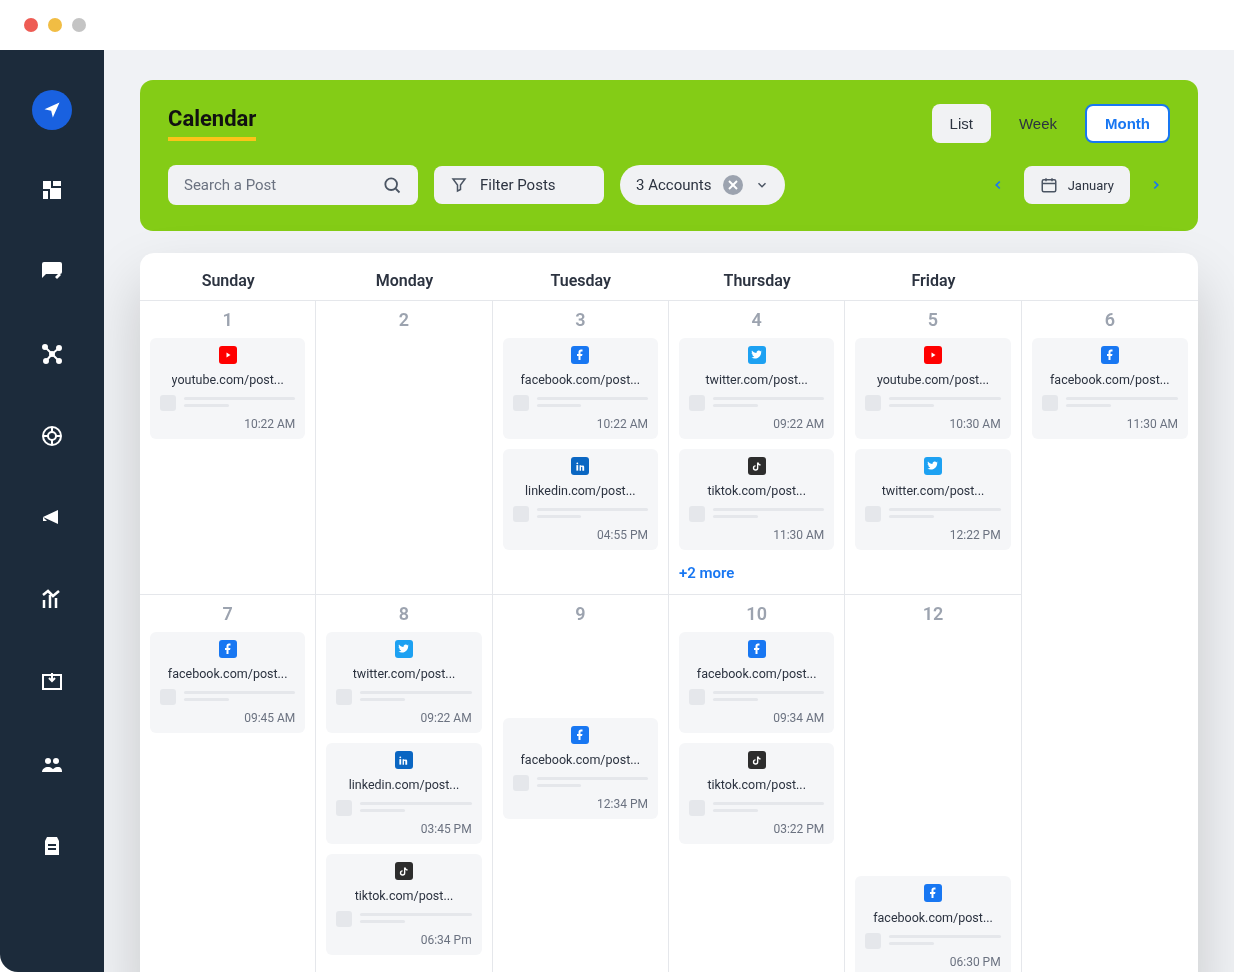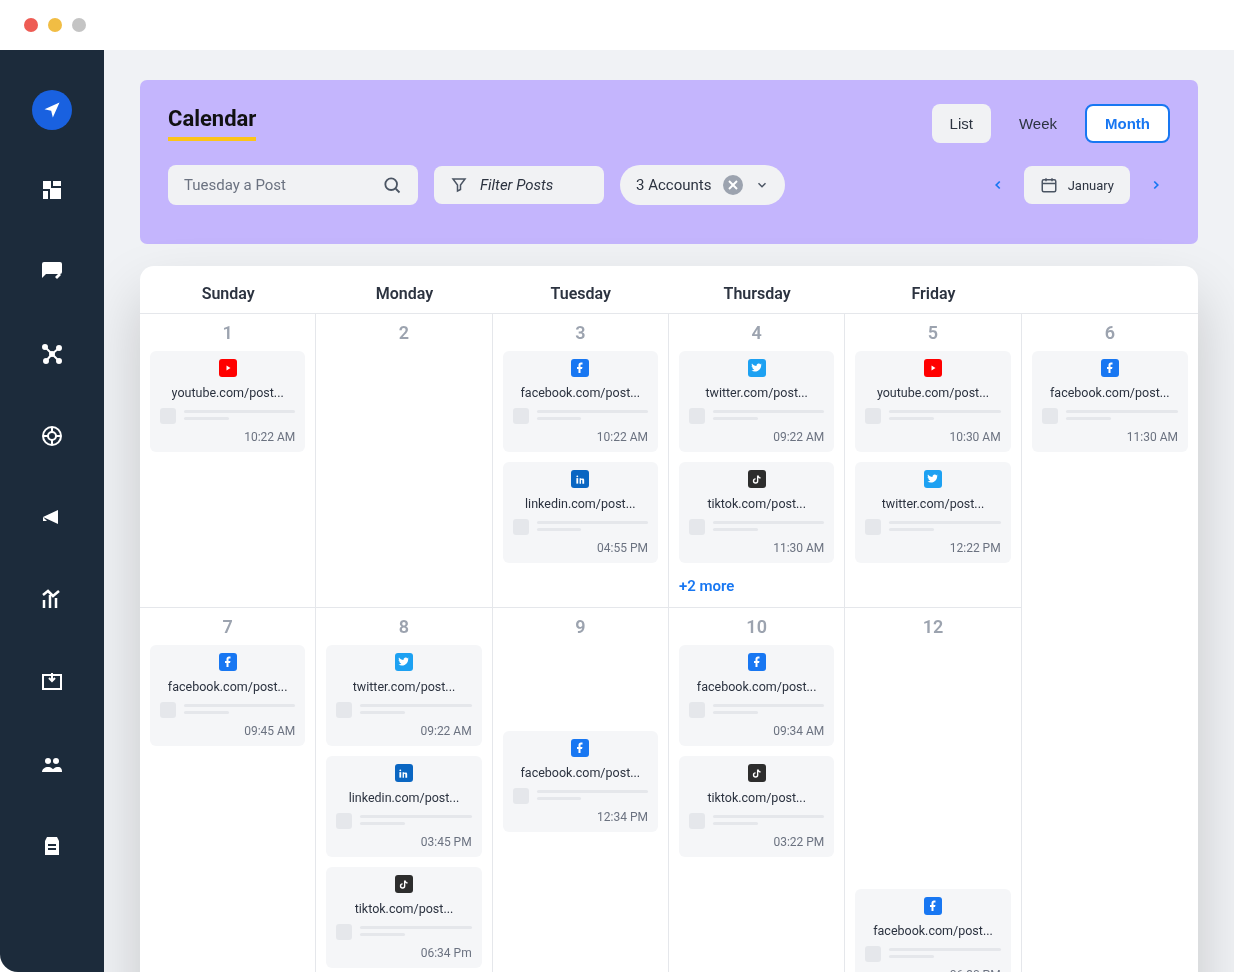--- a/index.html
+++ b/index.html
@@ -75,23 +75,23 @@
   .sidebar svg { display: block; }
 
   
   .main {
     flex: 1;
     background: var(--bg);
     padding: 30px 36px 0 36px;
     overflow: hidden;
   }
   .header-card {
-    background: #c4b5fd;
-    border-radius: 7px;
-    padding: 24px 28px 39px 28px;
+    background: #84cc16;
+    border-radius: 13px;
+    padding: 24px 28px 26px 28px;
   }
   .header-row1 {
     display: flex;
     align-items: center;
     justify-content: space-between;
     margin-bottom: 22px;
   }
   .page-title {
     font-size: 22px;
     font-weight: 700;
@@ -134,21 +134,20 @@
   }
   .filter-box {
     display: flex; align-items: center;
     background: #f1f2f4;
     border-radius: 8px;
     padding: 10px 16px;
     width: 170px;
     gap: 12px;
     color: var(--text);
     font-size: 15px;
-    font-style: italic;
   }
   .accounts-pill {
     display: flex; align-items: center;
     background: #f1f2f4;
     border-radius: 999px;
     padding: 10px 16px;
     gap: 12px;
     color: var(--text);
     font-size: 15px;
   }
@@ -373,21 +372,21 @@
         <div class="header-row1">
           <span class="page-title">Calendar</span>
           <div class="view-toggle">
             <button class="view-btn">List</button>
             <button class="view-btn light">Week</button>
             <button class="view-btn active">Month</button>
           </div>
         </div>
         <div class="header-row2">
           <div class="search-box">
-            <span>Tuesday a Post</span>
+            <span>Search a Post</span>
             <svg width="20" height="20" viewBox="0 0 24 24" fill="none" stroke="#4b5563" stroke-width="2.2">
                 <circle cx="11" cy="11" r="7"></circle>
                 <line x1="21" y1="21" x2="16.5" y2="16.5"></line>
               </svg>
           </div>
           <div class="filter-box">
             <svg width="18" height="18" viewBox="0 0 24 24" fill="none" stroke="#4b5563" stroke-width="2">
                 <path d="M4 4h16l-6 8v6l-4 2v-8z"></path>
               </svg>
             <span>Filter Posts</span>

